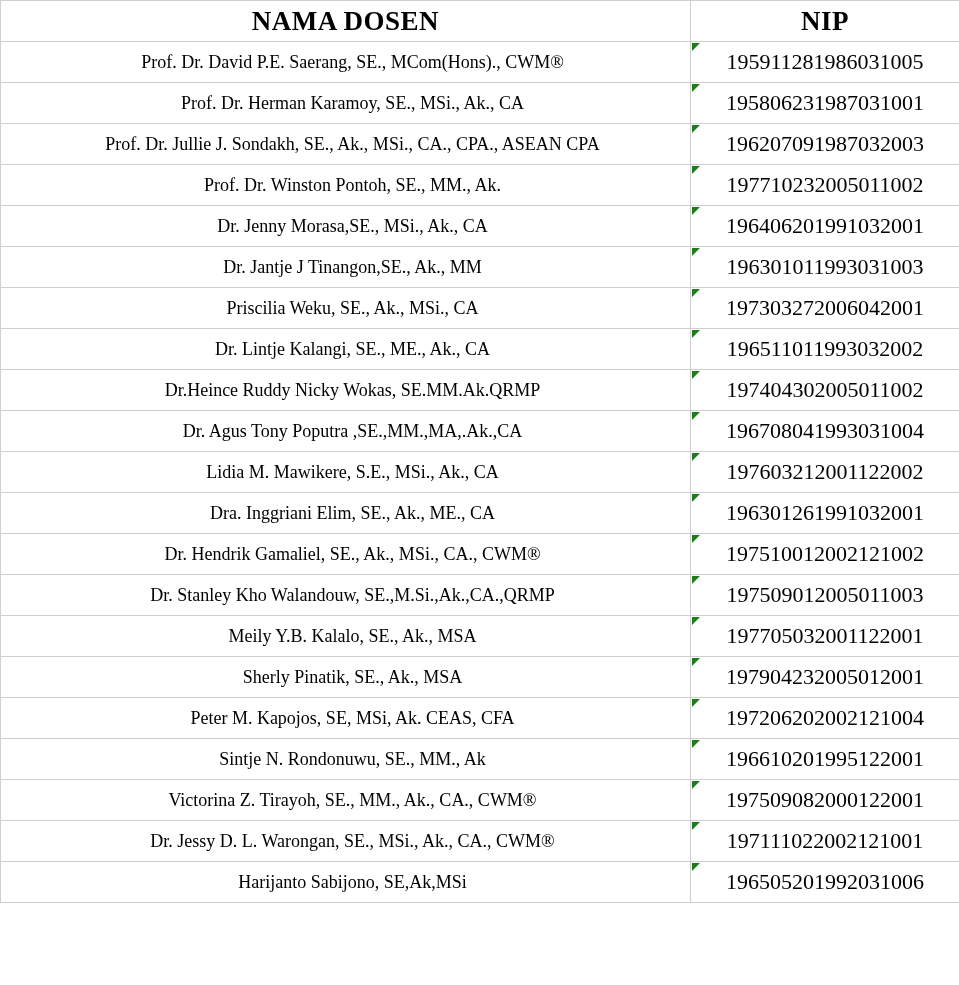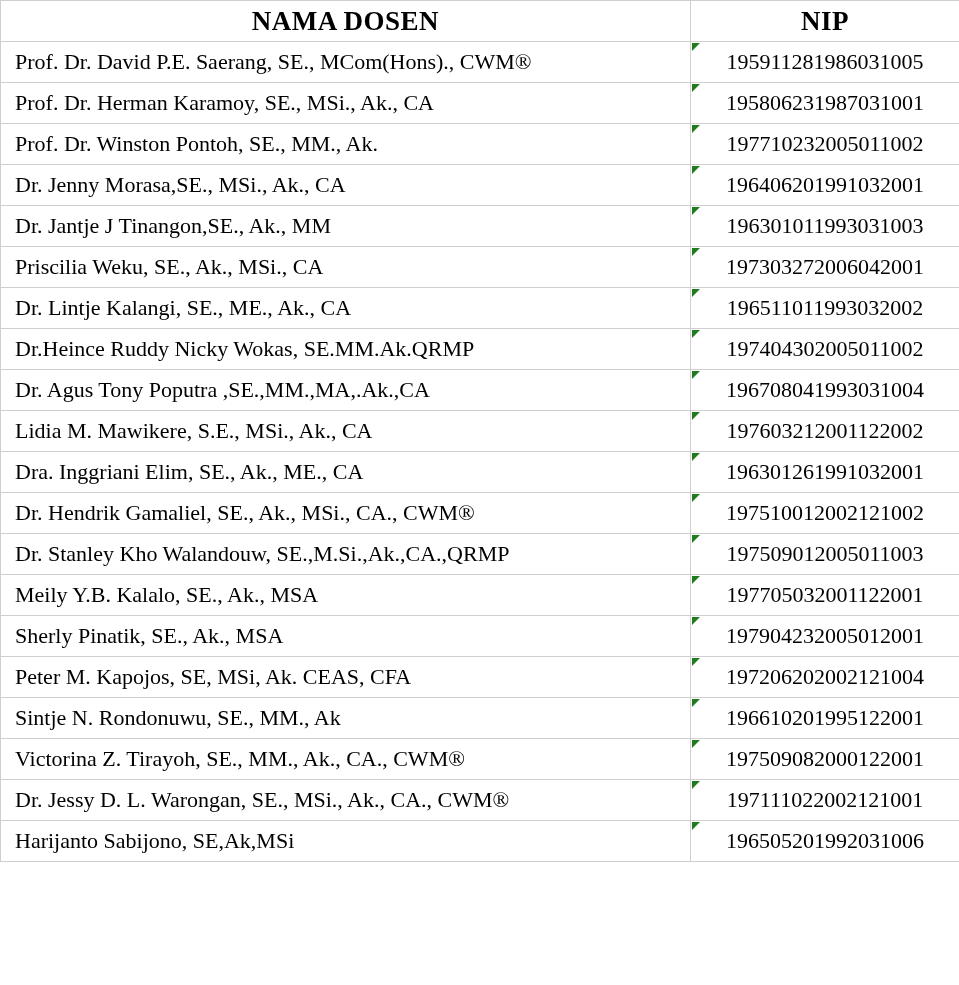--- a/index.html
+++ b/index.html
@@ -25,22 +25,22 @@
     overflow: hidden;
     white-space: nowrap;
   }
   th.header-cell {
     font-size: 27px;
     font-weight: bold;
     text-align: center;
     letter-spacing: 0.5px;
   }
   td.name-cell {
-    font-size: 22px;
-    text-align: left;
+    font-size: 18px;
+    text-align: center;
     padding-left: 14px;
   }
   td.nip-cell {
     font-size: 22px;
     text-align: center;
     position: relative;
     margin-left: 46px;
   }
   .error-triangle {
     position: absolute;
@@ -81,20 +81,29 @@
   <tr>
     <td class="name-cell">
       <span>Prof. Dr. Herman Karamoy, SE., MSi., Ak., CA</span>
     </td>
     <td class="nip-cell">
       <span class="error-triangle"></span>
       <span>195806231987031001</span>
     </td>
   </tr>
 
+  <tr>
+    <td class="name-cell">
+      <span>Prof. Dr. Jullie J. Sondakh, SE., Ak., MSi., CA., CPA., ASEAN CPA</span>
+    </td>
+    <td class="nip-cell">
+      <span class="error-triangle"></span>
+      <span>196207091987032003</span>
+    </td>
+  </tr>
 
   <tr>
     <td class="name-cell">
       <span>Prof. Dr. Winston Pontoh, SE., MM., Ak.</span>
     </td>
     <td class="nip-cell">
       <span class="error-triangle"></span>
       <span>197710232005011002</span>
     </td>
   </tr>

